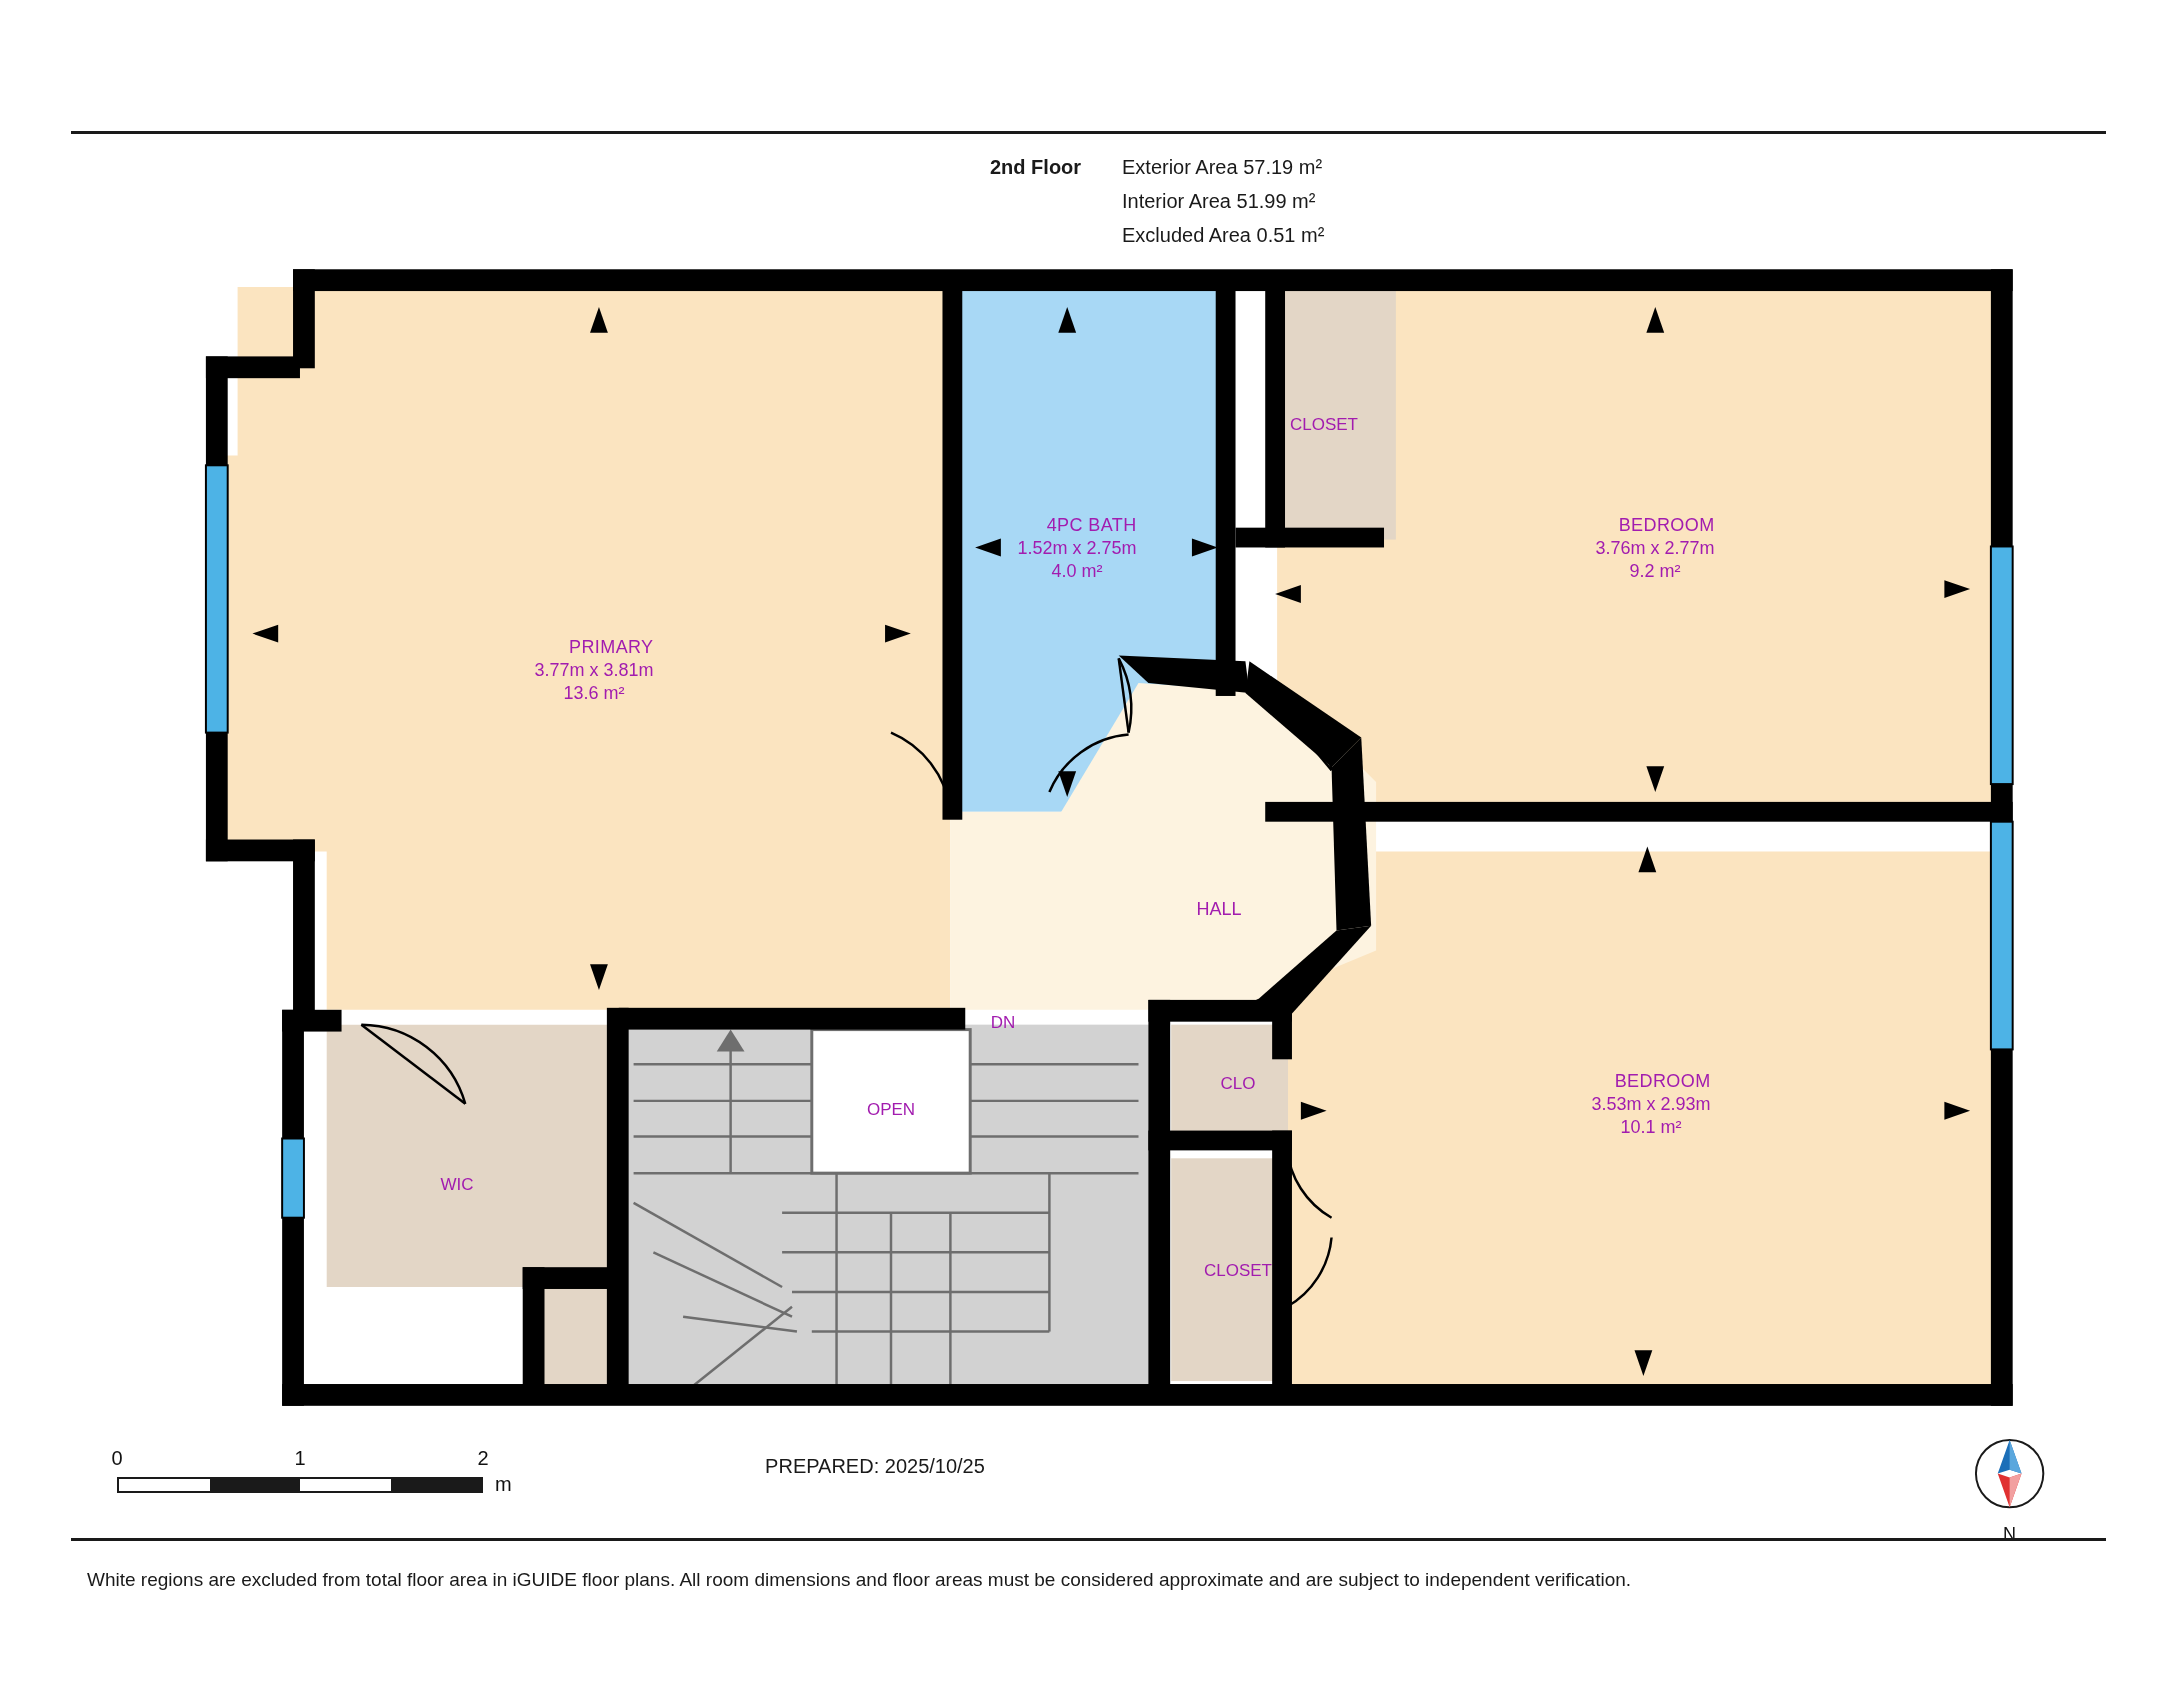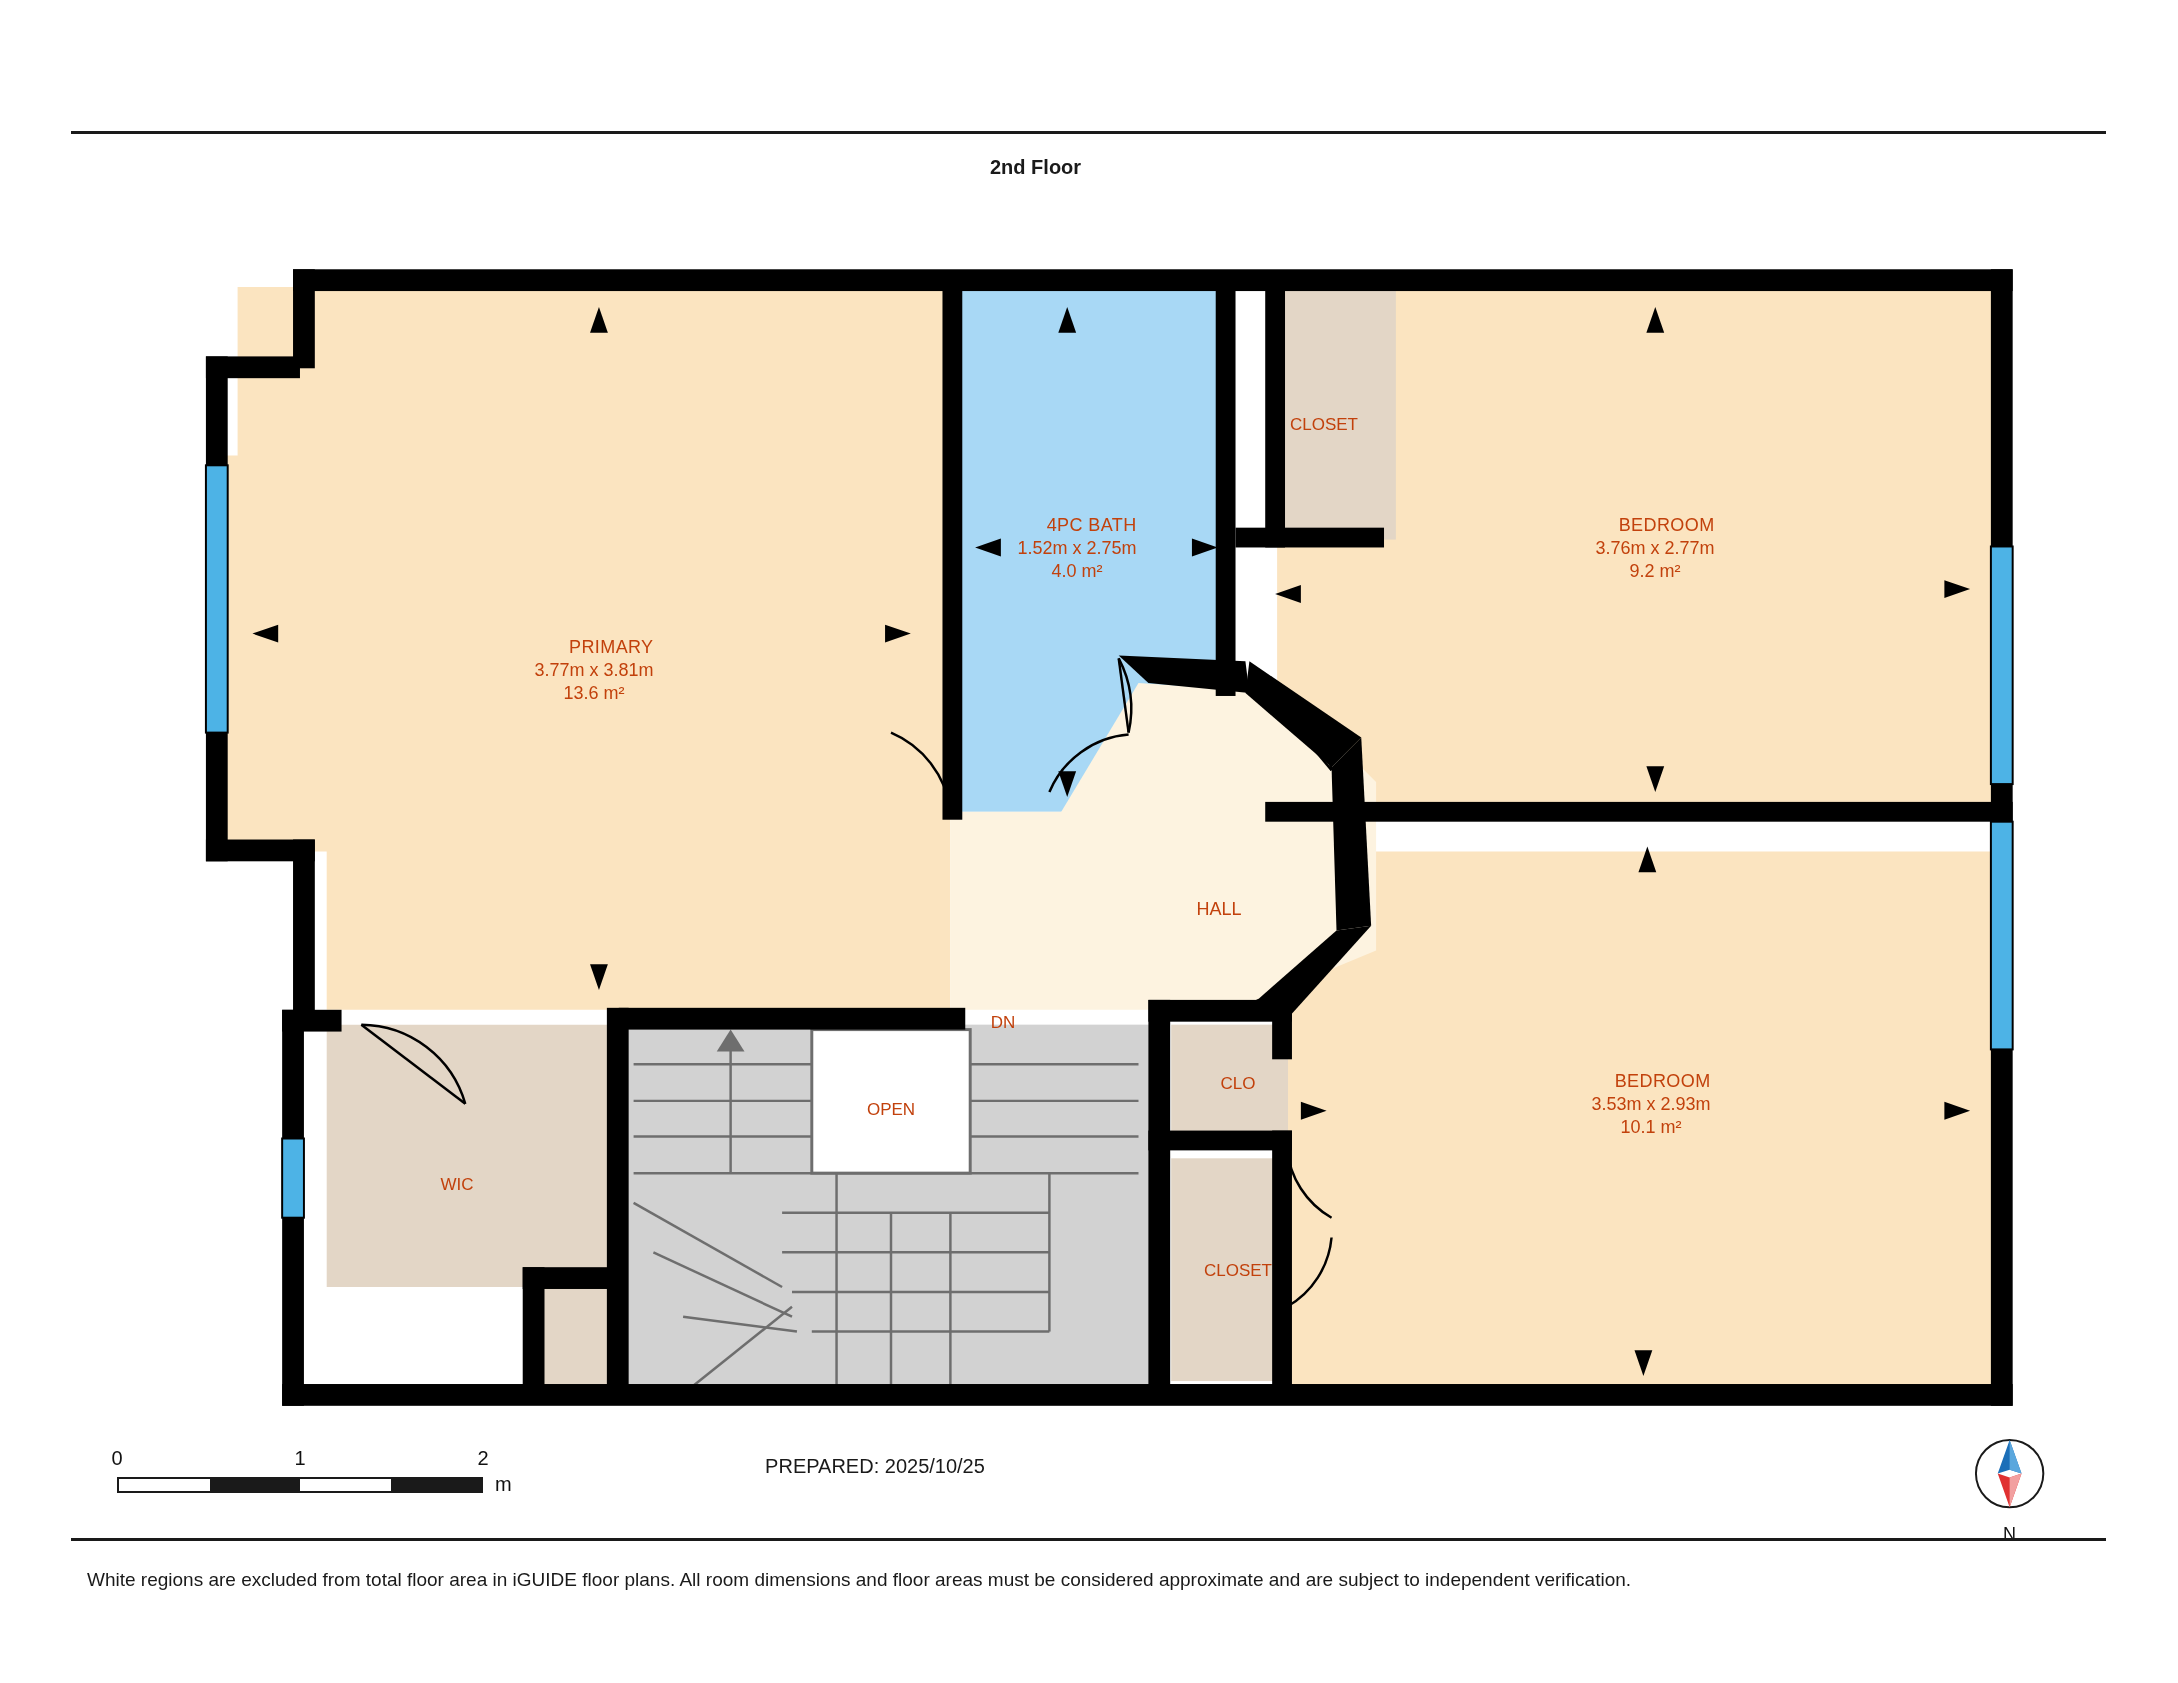--- a/index.html
+++ b/index.html
@@ -155,37 +155,42 @@
     width: 2178px;
     height: 1683px;
   }
   .plan svg { display: block; }
 
   .rlabel {
     position: absolute;
     text-align: center;
     font-size: 18px;
     line-height: 23px;
-    color: #c2410c;
+    color: #a21caf;
     transform: translate(-50%, -50%);
     white-space: nowrap;
     pointer-events: none;
   }
   .rlabel .nm { letter-spacing: 0.4px; text-align: right; }
   .rlabel.small { font-size: 17px; }
 </style>
 </head>
 <body>
 
 <div class="page">
 
   <div class="rule-top"></div>
 
   <div class="summary">
     <div class="floor-label">2nd Floor</div>
+    <div class="lines">
+      <div>Exterior Area 57.19 m²</div>
+      <div>Interior Area 51.99 m²</div>
+      <div>Excluded Area 0.51 m²</div>
+    </div>
   </div>
 
   <div class="plan">
     <svg width="2178" height="1683" viewBox="0 0 2200 1700" xmlns="http://www.w3.org/2000/svg">
 
       <g>
 
         <path d="M240,290 L960,290 L960,1020 L330,1020 L330,860 L225,860 L225,460 L240,460 Z" fill="#fbe4c0" stroke="none"></path>
 
         <rect x="968" y="290" width="265" height="530" fill="#a8d8f5" stroke="none"></rect>

